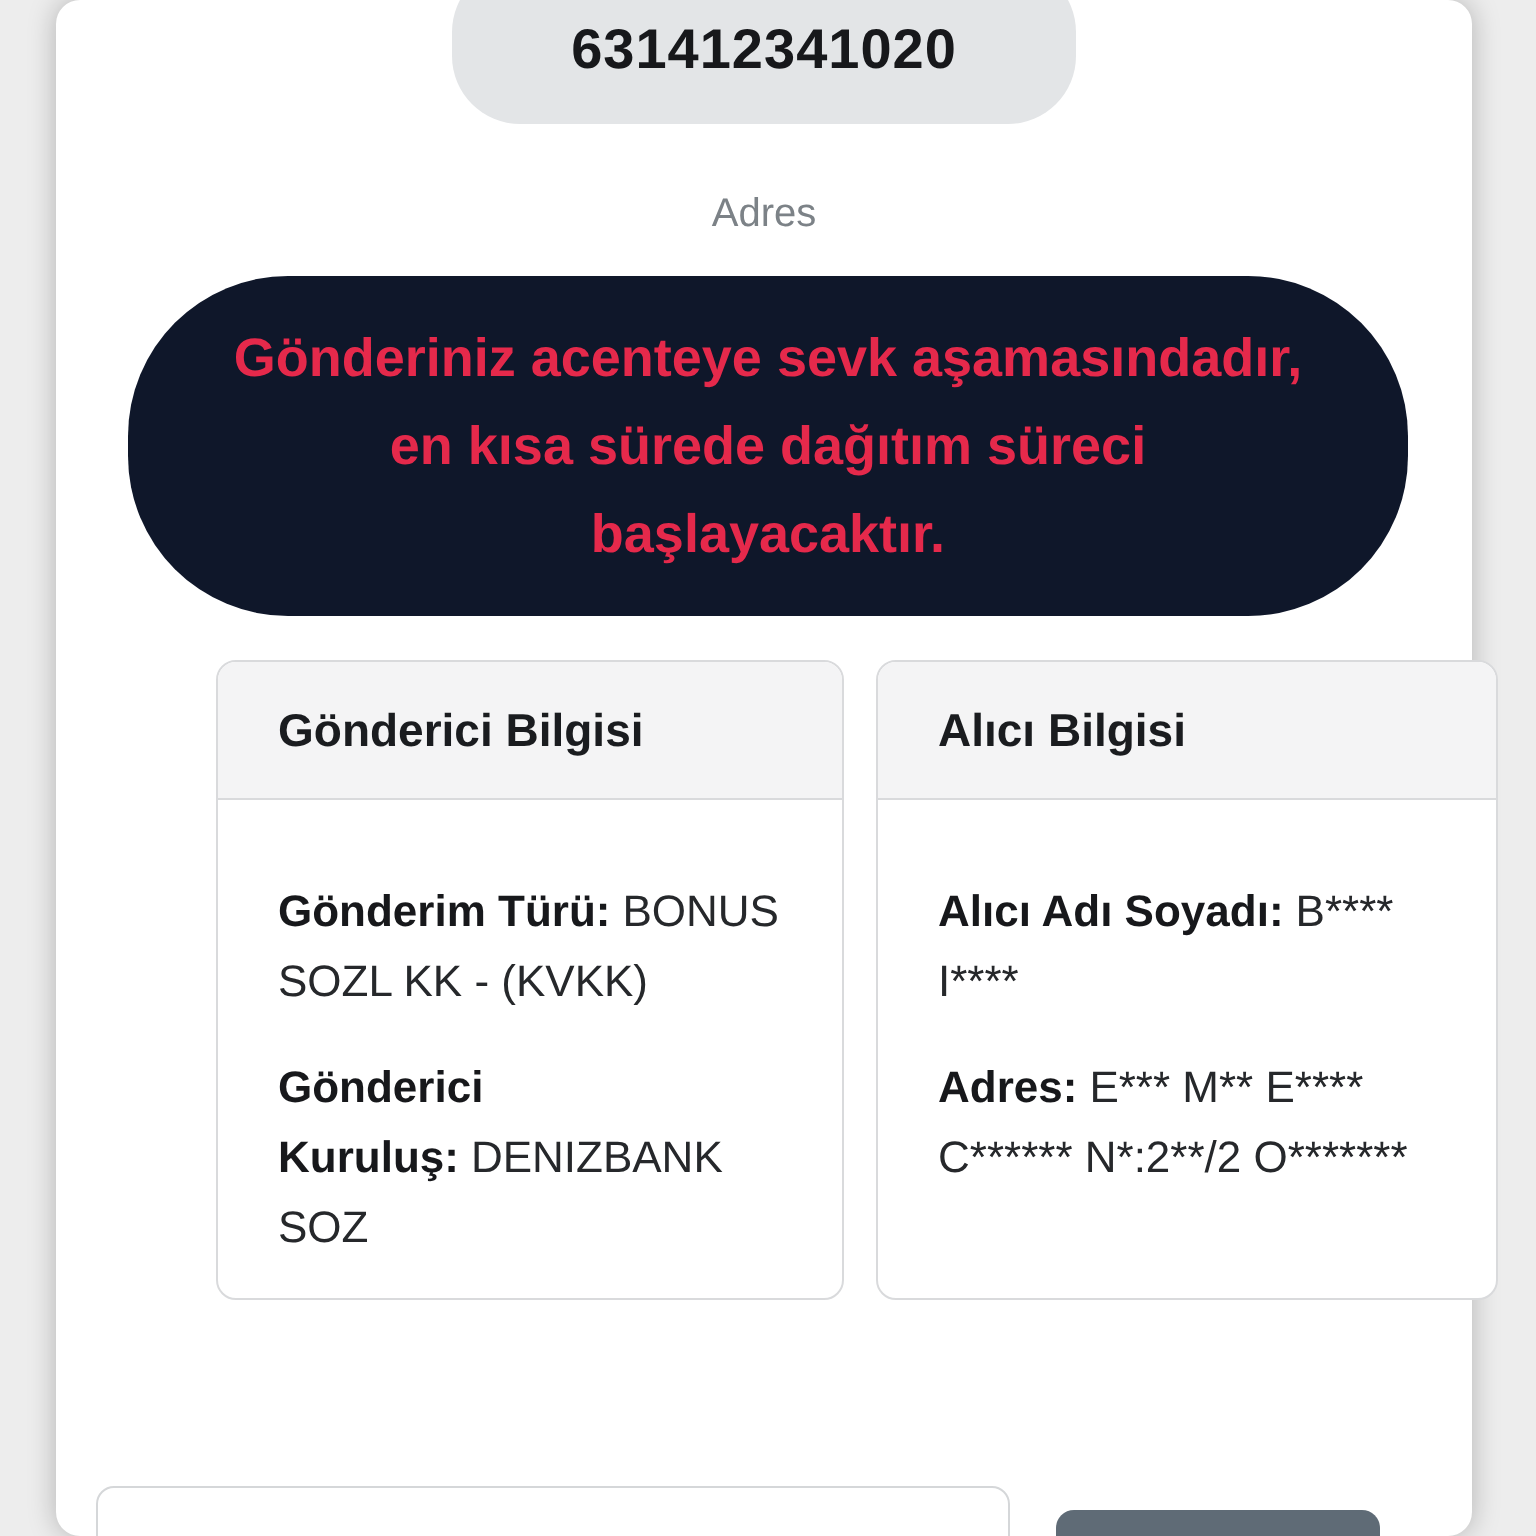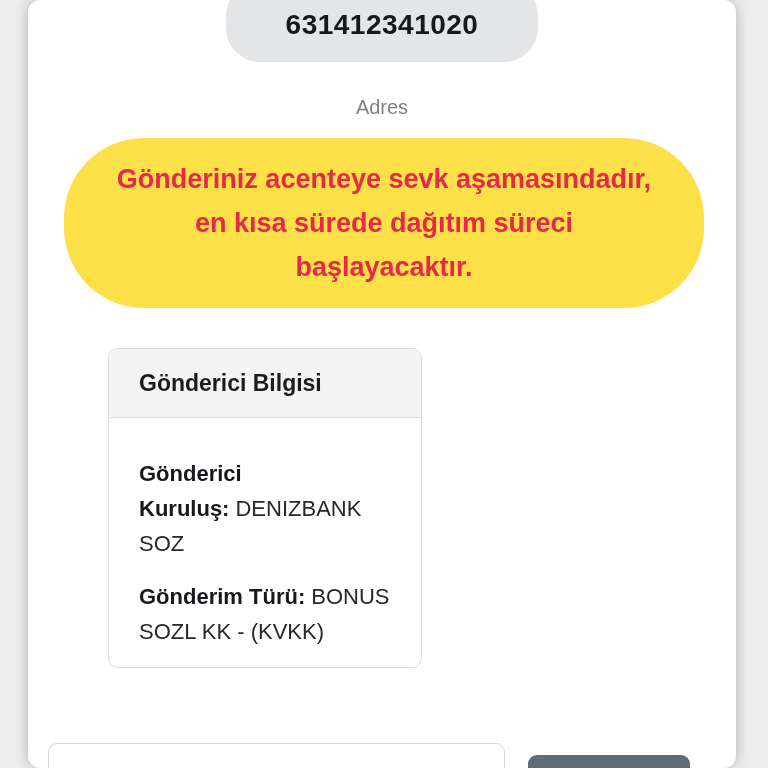--- a/index.html
+++ b/index.html
@@ -39,36 +39,36 @@
   .status-label {
     position:absolute;
     top:96px; left:0; width:100%;
     text-align:center;
     font-size:20px; color:#7c8287;
   }
   .status-bubble {
     position:absolute;
     top:138px; left:36px;
     width:640px; height:170px;
-    background:#fde047;
+    background:#0f172a;
     border-radius:80px;
     display:flex; align-items:center; justify-content:center;
     box-sizing:border-box;
     padding:0 48px;
   }
   .status-bubble p {
     margin:0;
     text-align:center;
     font-size:27px; font-weight:700;
     line-height:44px;
     color:#e5294b;
   }
   .cards-row {
     position:absolute;
-    top:348px; left:36px;
+    top:330px; left:36px;
     width:641px; height:320px;
     display:flex; gap:16px;padding-left:44px;
   }
   .card {
     background:#ffffff;
     border:1px solid #d9dadc;
     border-radius:10px;
     box-sizing:border-box;
     overflow:hidden;
     height:320px;
@@ -128,28 +128,39 @@
     <div class="status-bubble">
       <p>Gönderiniz acenteye sevk aşamasındadır, en kısa sürede dağıtım süreci başlayacaktır.</p>
     </div>
 
     <div class="cards-row">
 
       <div class="card sender">
         <div class="card-header">Gönderici Bilgisi</div>
         <div class="card-body">
           <p>
-            <span class="b">Gönderici Kuruluş:</span><span>DENIZBANK SOZ</span>
+            <span class="b">Gönderim Türü:</span><span>BONUS SOZL KK - (KVKK)</span>
           </p>
           <p>
-            <span class="b">Gönderim Türü:</span><span>BONUS SOZL KK - (KVKK)</span>
+            <span class="b">Gönderici Kuruluş:</span><span>DENIZBANK SOZ</span>
           </p>
         </div>
       </div>
 
+      <div class="card recipient">
+        <div class="card-header">Alıcı Bilgisi</div>
+        <div class="card-body">
+          <p>
+            <span class="b">Alıcı Adı Soyadı:</span><span>B**** I****</span>
+          </p>
+          <p>
+            <span class="b">Adres:</span><span>E*** M** E**** C****** N*:2**/2 O*******</span>
+          </p>
+        </div>
+      </div>
 
     </div>
 
     <input class="query-input" type="text" placeholder="" style="">
 
     <button class="submit-button"></button>
 
   </div>
 </div>
 

